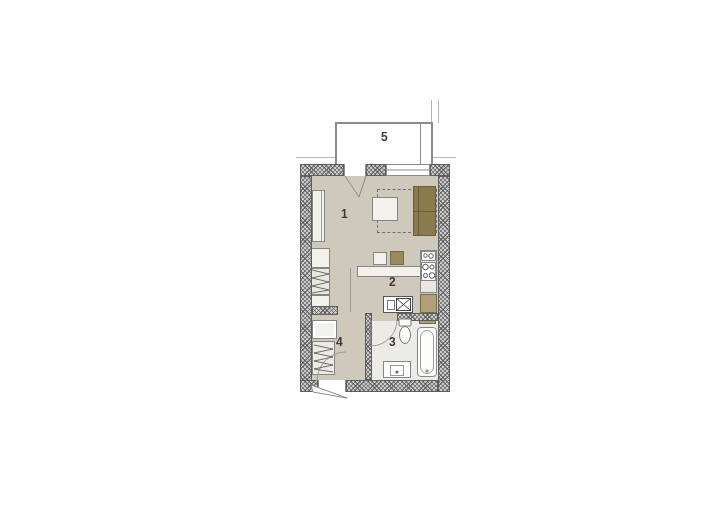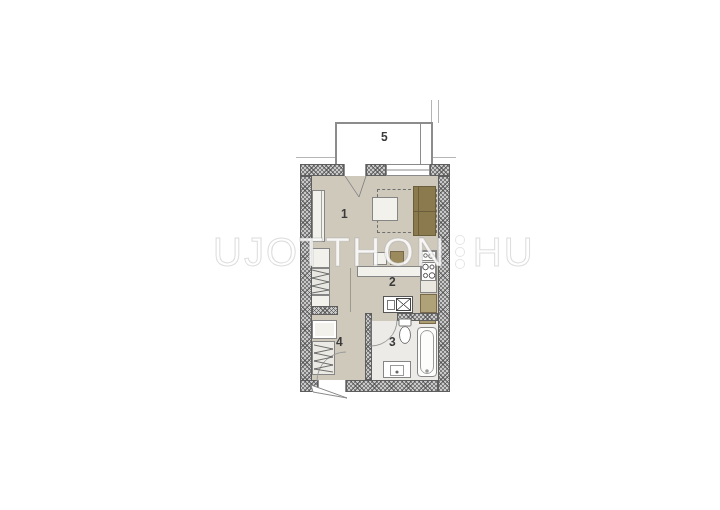--- a/index.html
+++ b/index.html
@@ -161,23 +161,14 @@
 
     <circle cx="397" cy="372" r="1.6" fill="#666"></circle>
     <circle cx="427" cy="371" r="1.8" fill="#999"></circle>
   </svg>
 
   <span class="room-label" style="left:341px;top:208px;">1</span>
   <span class="room-label" style="left:389px;top:276px;">2</span>
   <span class="room-label" style="left:389px;top:336px;">3</span>
   <span class="room-label" style="left:336px;top:336px;">4</span>
 
-  <div class="watermark">
-    <span>UJOTTHON</span>
-    <span class="wm-dots">
-      <span class="wm-dot"></span>
-      <span class="wm-dot"></span>
-      <span class="wm-dot"></span>
-    </span>
-    <span>HU</span>
-  </div>
 
 </div>
 
 </body></html>

